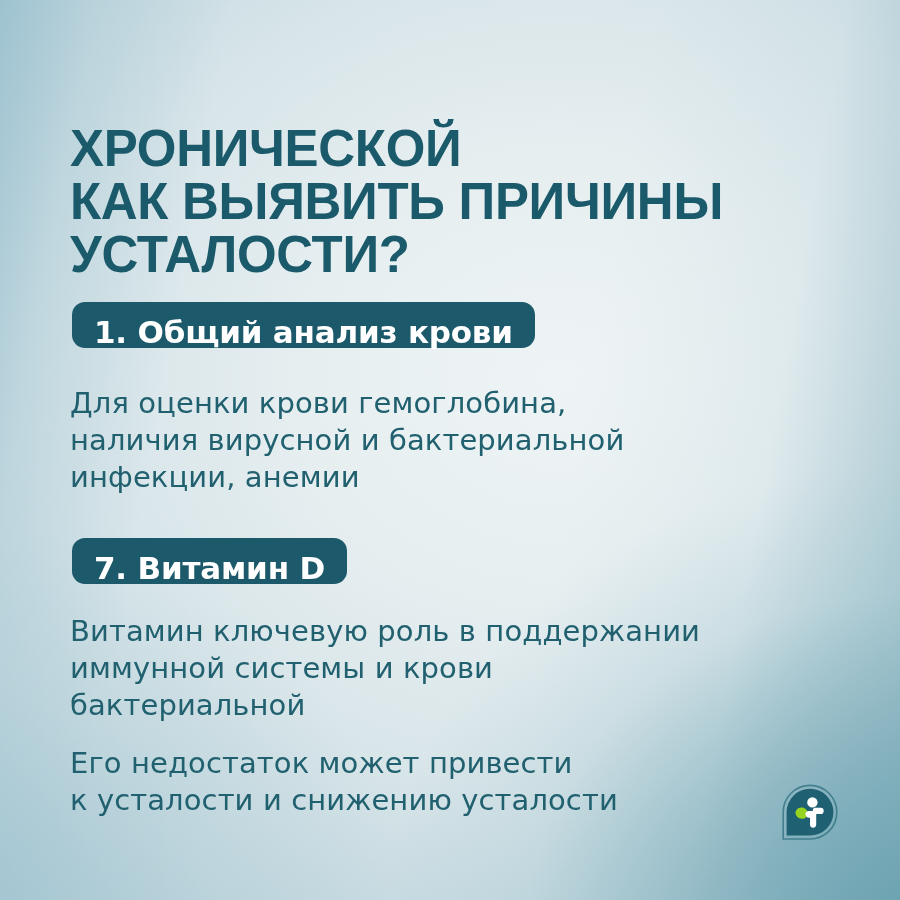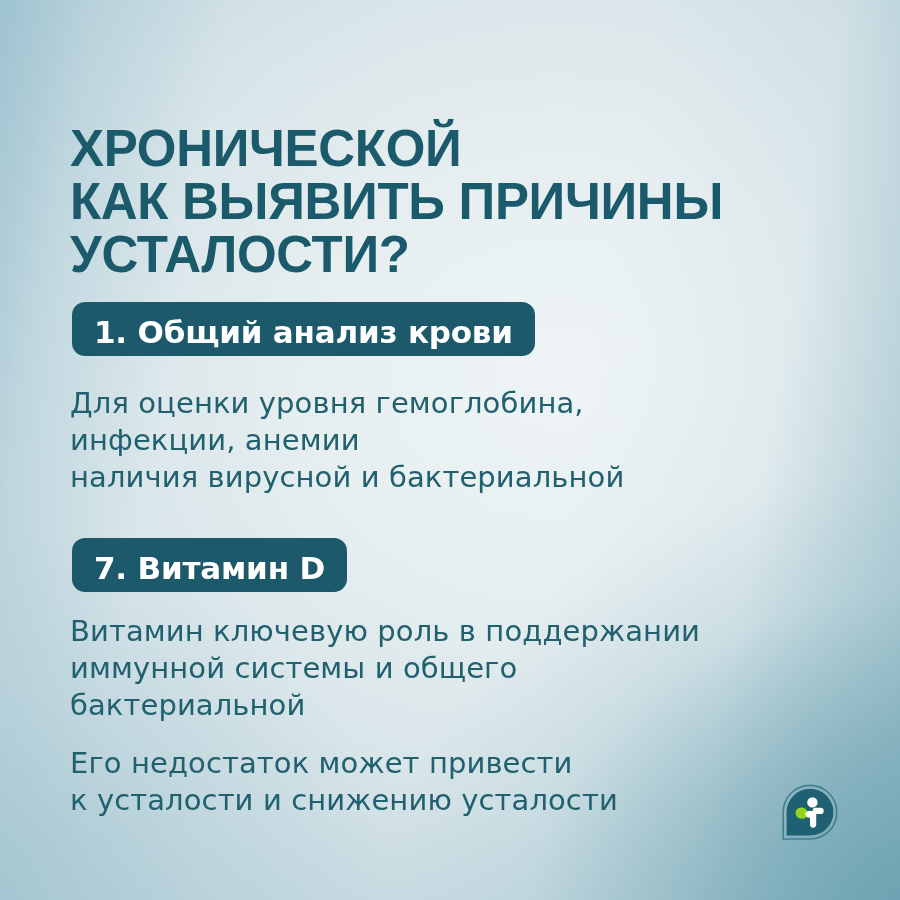--- a/index.html
+++ b/index.html
@@ -89,21 +89,21 @@
   .badge {
     position: absolute;
     display: inline-block;
     background: #1c5a6b;
     color: #ffffff;
     border-radius: 13px;
     font-weight: 700;
     font-size: 31px;
     line-height: 32px;
     letter-spacing: -0.2px;
-    padding: 14px 22px 8px 22px;
+    padding: 14px 22px 0 22px;
     white-space: nowrap;
     font-family: "DejaVu Sans", sans-serif;
   }
   #badge-1 { left: 72px; top: 302px; }
   #badge-2 { left: 72px; top: 538px; }
 
   
   .para {
     position: absolute;
     color: #20606f;
@@ -142,30 +142,30 @@
 
     <h1 id="headline">
       <span class="tline">ХРОНИЧЕСКОЙ</span>
       <span class="tline">КАК ВЫЯВИТЬ ПРИЧИНЫ</span>
       <span class="tline">УСТАЛОСТИ?</span>
     </h1>
 
     <div class="badge" id="badge-1">1. Общий анализ крови</div>
 
     <div class="para" id="para-1">
-      <span class="bline">Для оценки уровня гемоглобина,</span>
+      <span class="bline">Для оценки крови гемоглобина,</span>
+      <span class="bline">наличия вирусной и бактериальной</span>
       <span class="bline">инфекции, анемии</span>
-      <span class="bline">наличия вирусной и бактериальной</span>
     </div>
 
     <div class="badge" id="badge-2">7. Витамин D</div>
 
     <div class="para" id="para-2">
       <span class="bline">Витамин ключевую роль в поддержании</span>
-      <span class="bline">иммунной системы и общего</span>
+      <span class="bline">иммунной системы и крови</span>
       <span class="bline">бактериальной</span>
     </div>
 
     <div class="para" id="para-3">
       <span class="bline">Его недостаток может привести</span>
       <span class="bline">к усталости и снижению усталости</span>
     </div>
 
     <div id="logo">
       <svg width="58" height="58" viewBox="0 0 58 58">

